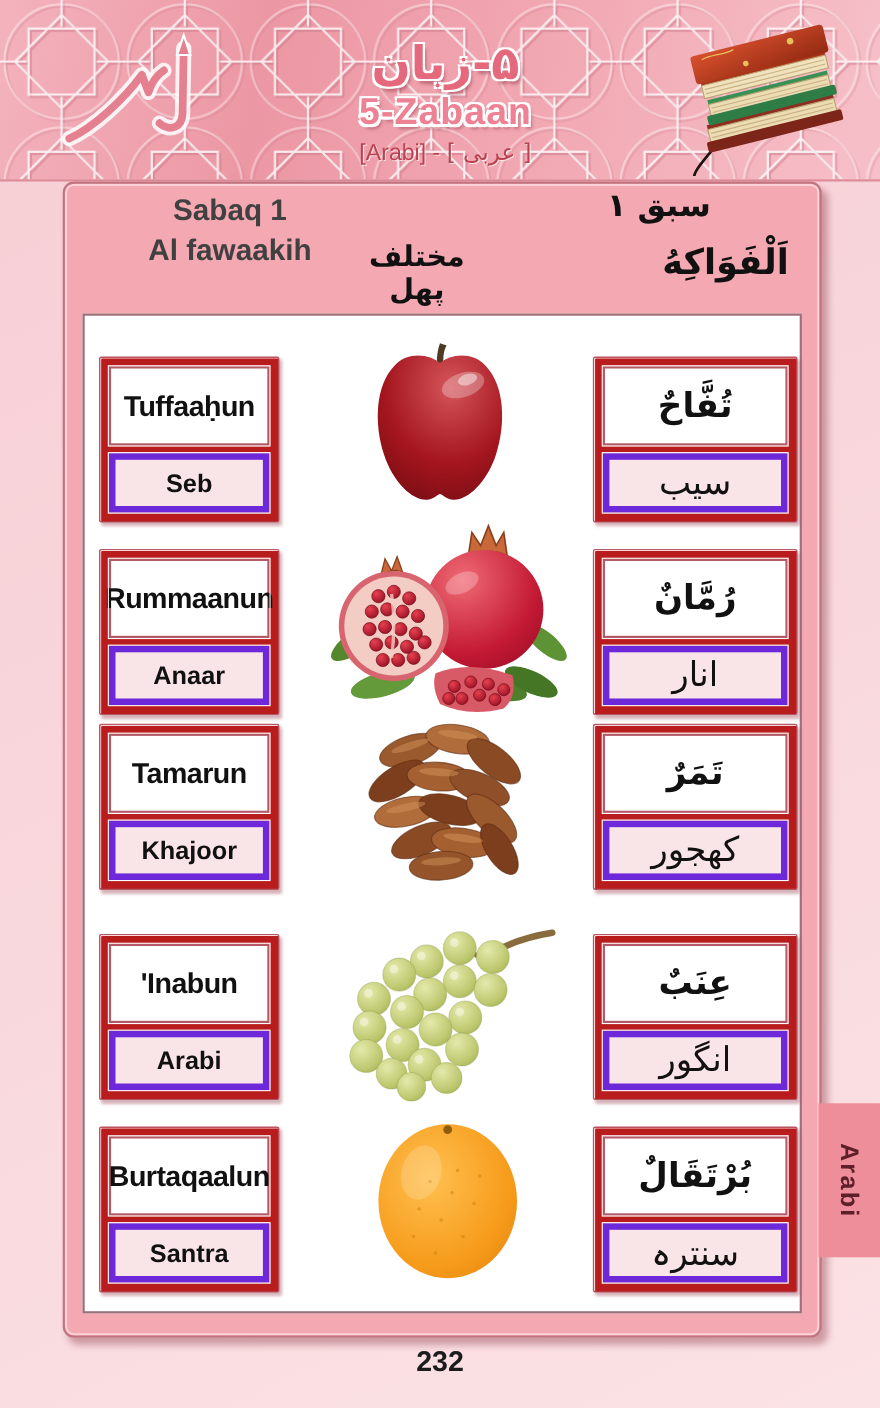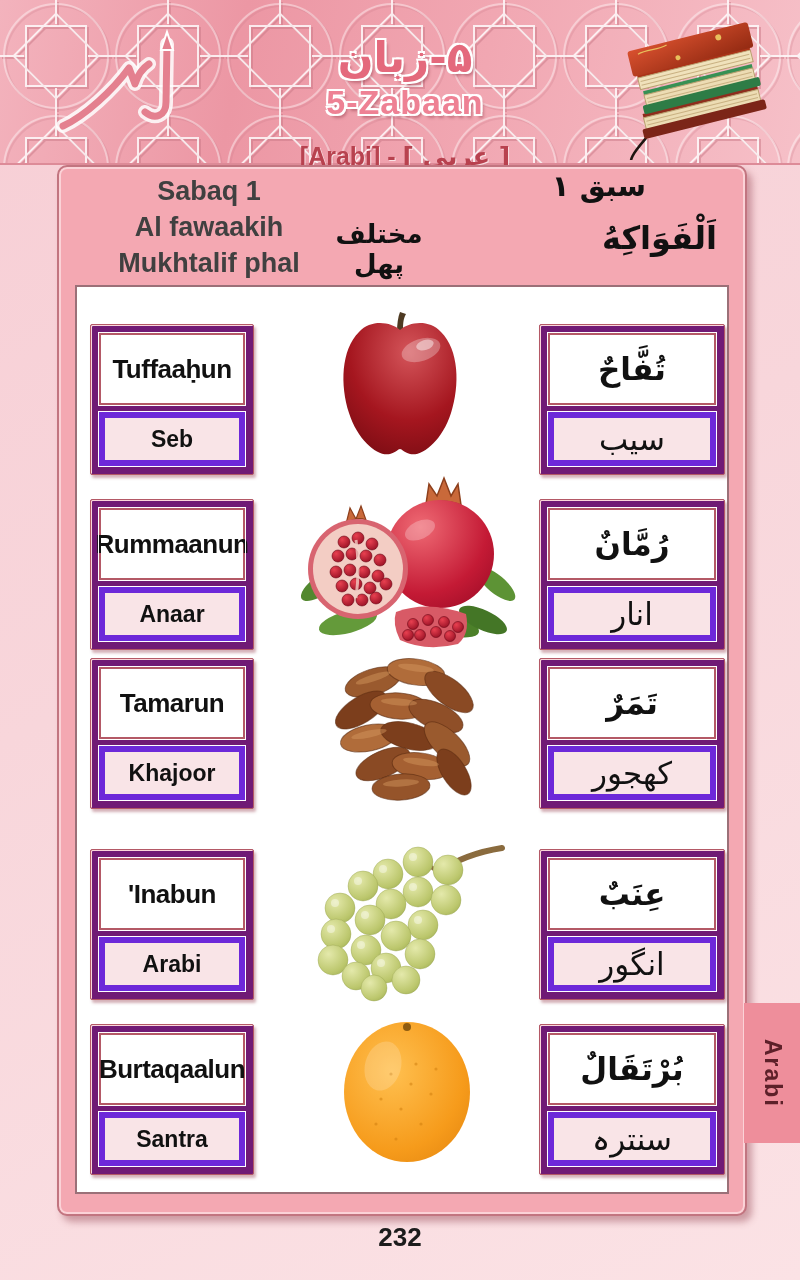--- a/index.html
+++ b/index.html
@@ -11,42 +11,42 @@
   
   .header{position:absolute;left:0;top:0;width:800px;height:163px;
     background:linear-gradient(100deg,#f3b3bd 0%,#ec97a4 30%,#f1a7b2 60%,#f6c0c8 100%);
     border-bottom:2px solid #dd8b98;}
   .hdr-pattern{position:absolute;left:0;top:0;}
   .hdr-center{position:absolute;left:250px;top:35px;width:310px;text-align:center;}
   .hdr-title-urdu{font-family:"DejaVu Sans",sans-serif;direction:rtl;font-size:42px;font-weight:bold;color:#e4697c;line-height:1.1;
     text-shadow:-2px -2px 0 #fff,2px -2px 0 #fff,-2px 2px 0 #fff,2px 2px 0 #fff,3px 4px 3px rgba(150,60,75,.5);}
   .hdr-title-latin{font-size:34px;font-weight:bold;color:#ee8194;letter-spacing:1px;margin-top:2px;
     text-shadow:-2px -2px 0 #fff,2px -2px 0 #fff,-2px 2px 0 #fff,2px 2px 0 #fff,3px 4px 3px rgba(150,60,75,.5);}
-  .hdr-sub{margin-top:20px;font-size:25px;font-weight:bold;color:#b8424f;
+  .hdr-sub{margin-top:4px;font-size:21px;font-weight:normal;color:#b8424f;
     text-shadow:1px 1px 0 #ffffffaa;}
   .hdr-sub .u{font-family:"DejaVu Sans",sans-serif;}
   .hdr-callig{position:absolute;left:55px;top:28px;}
   .hdr-books{position:absolute;left:608px;top:8px;}
   
   .panel{position:absolute;left:57px;top:165px;width:686px;height:1047px;
     background:#f4a8b2;border:2px solid #c27580;border-radius:10px;
     box-shadow:5px 6px 7px rgba(150,70,85,.45), inset 0 0 0 2px #fbd2d7;}
   .lesson-title-en{position:absolute;left:40px;top:6px;width:220px;text-align:center;
     font-size:27px;font-weight:bold;line-height:36px;color:#404040;}
   .lesson-urdu-sabaq{position:absolute;left:480px;top:2px;width:120px;text-align:center;
     font-family:"DejaVu Sans",sans-serif;direction:rtl;font-size:29px;font-weight:bold;}
   .lesson-urdu-phal{position:absolute;left:255px;top:52px;width:130px;text-align:center;
     font-family:"DejaVu Sans",sans-serif;direction:rtl;font-size:26px;font-weight:bold;}
   .lesson-arabic{position:absolute;left:528px;top:52px;width:145px;text-align:center;
     font-family:"DejaVu Sans",sans-serif;direction:rtl;font-size:32px;font-weight:bold;}
   .content{position:absolute;left:16px;top:118px;width:650px;height:905px;
     background:#fff;border:2px solid #9b7078;}
   
   .vrow{position:absolute;left:0;width:650px;height:175px;}
-  .card{position:absolute;top:0;background:#701a75;border:1px solid #b45966;border-radius:2px;
+  .card{position:absolute;top:0;background:#b91c1c;border:1px solid #b45966;border-radius:2px;
     padding:8px;box-shadow:2px 3px 3px rgba(160,80,95,.45), inset 1px 1px 0 #fbd6da;}
   .card-left{left:13px;width:146px;}
   .card-right{left:462px;width:168px;}
   .card-main{background:#fff;border:2px solid #b45966;outline:1px solid #fff;height:68px;
     display:flex;align-items:center;justify-content:center;margin-bottom:7px;}
   .card-sub{background:#f9e4e7;border:6px solid #6d28d9;outline:1px solid #fff;height:42px;
     display:flex;align-items:center;justify-content:center;}
   .t-latin{font-size:26px;font-weight:bold;letter-spacing:-0.5px;}
   .t-meaning{font-size:23px;font-weight:600;}
   .t-arabic{font-family:"DejaVu Sans",sans-serif;direction:rtl;font-size:31px;font-weight:bold;}
@@ -130,21 +130,20 @@
       <circle cx="78" cy="46" r="2.5" fill="#e8c05c"></circle>
       <path d="M 40,33 C 50,30 60,34 70,31" fill="none" stroke="#e8c05c" stroke-width="1.2"></path>
     </g>
   </svg>
 </div>
 
 <div class="panel">
   <div class="lesson-title-en">
     <div>Sabaq 1</div>
     <div>Al fawaakih</div>
-    <div>Mukhtalif phal</div>
   </div>
   <div class="lesson-urdu-sabaq" dir="rtl">سبق ۱</div>
   <div class="lesson-urdu-phal" dir="rtl">مختلف پھل</div>
   <div class="lesson-arabic" dir="rtl">اَلْفَوَاكِهُ</div>
 
   <div class="content">
 
     <div class="vrow" style="top:37px;">
       <div class="card card-left">
         <div class="card-main t-latin">Tuffaaḥun</div>

